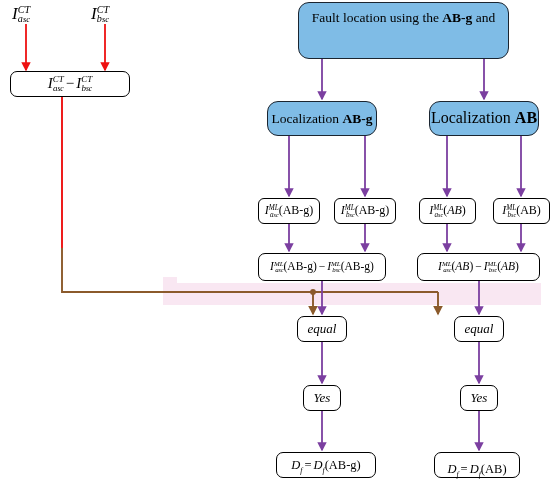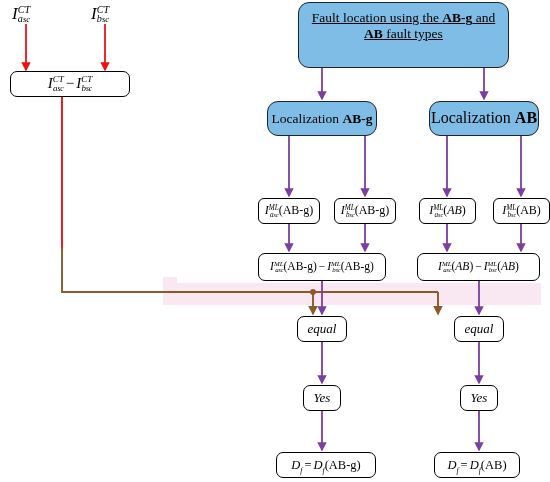--- a/index.html
+++ b/index.html
@@ -136,28 +136,25 @@
   <div class="freelabel" style="left:91px; top:4px; font-size:17px;">
     <span class="mi">I</span><span class="supsub"><span class="s1">CT</span><span class="s2">b<span style="font-size:0.85em;">sc</span></span></span>
   </div>
 
   <div class="node" style="left:10px; top:71px; width:120px; height:26px; font-size:15px;">
     <span>
       <span class="mi">I</span><span class="supsub"><span class="s1">CT</span><span class="s2">a<span style="font-size:0.85em;">sc</span></span></span><span class="op">−</span><span class="mi">I</span><span class="supsub"><span class="s1">CT</span><span class="s2">b<span style="font-size:0.85em;">sc</span></span></span>
     </span>
   </div>
 
-  <div class="node blue" style="left:298px; top:2px; width:211px; height:66px; font-size:13.5px; padding:4px 8px; align-items:flex-start;text-decoration:underline;">
+  <div class="node blue" style="left:298px; top:2px; width:211px; height:57px; font-size:13.5px; padding:4px 8px; align-items:flex-start;">
     <div style="width:100%; padding-top:3px;">
       <div>
         <span>Fault location using the </span><span class="bd">AB-g</span><span> and</span>
       </div>
-      <div>
-        <span class="bd">AB</span><span> fault types</span>
-      </div>
     </div>
   </div>
 
   <div class="node blue" style="left:267px; top:101px; width:110px; height:35px; font-size:13.5px;">
     <span>
       <span>Localization </span><span class="bd">AB-g</span>
     </span>
   </div>
 
   <div class="node blue" style="left:429px; top:101px; width:110px; height:35px; font-size:16px;">
@@ -217,19 +214,19 @@
   <div class="node" style="left:460px; top:385px; width:38px; height:26px; font-size:13px;">
     <span class="mi">Yes</span>
   </div>
 
   <div class="node" style="left:276px; top:452px; width:100px; height:26px; font-size:12.5px;">
     <span>
       <span class="mi">D</span><sub class="sm">f</sub><span class="op">=</span><span class="mi">D</span><sub class="sm">f</sub><span class="up">(</span><span class="up">AB-g</span><span class="up">)</span>
     </span>
   </div>
 
-  <div class="node" style="left:434px; top:452px; width:86px; height:26px; font-size:12.5px;">
+  <div class="node" style="left:434px; top:452px; width:86px; height:26px; font-size:12.5px;align-items:flex-end;">
     <span>
       <span class="mi">D</span><sub class="sm">f</sub><span class="op">=</span><span class="mi">D</span><sub class="sm">f</sub><span class="up">(</span><span class="up">AB</span><span class="up">)</span>
     </span>
   </div>
 
 </div>
 
 </body></html>

